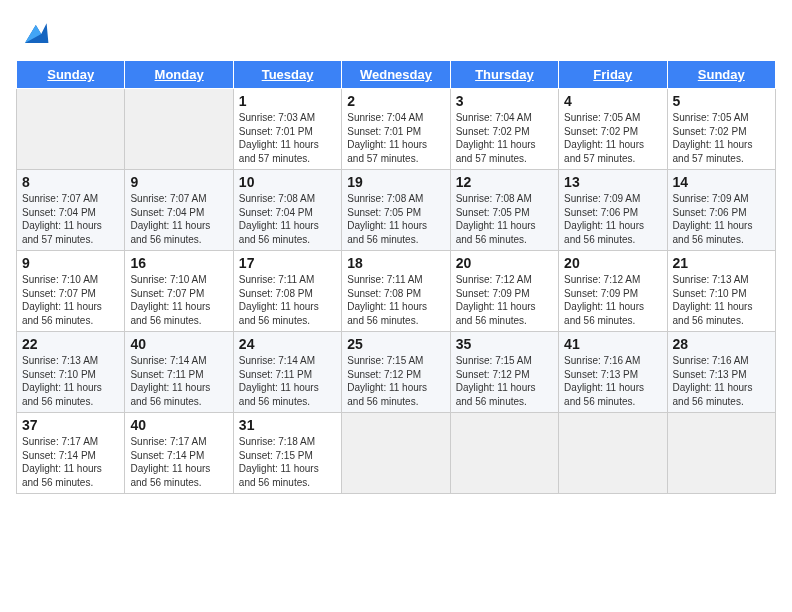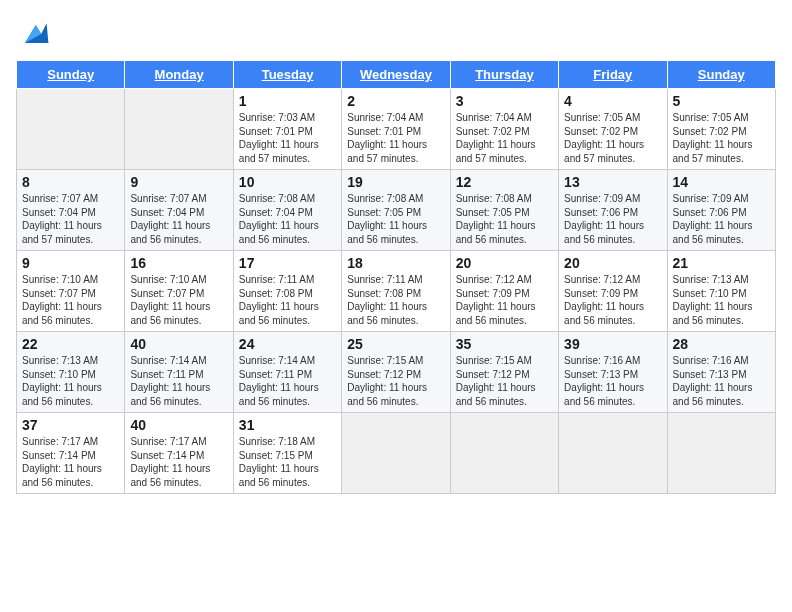--- a/index.html
+++ b/index.html
@@ -316,21 +316,21 @@
       </td>
         <td>
         <span class="day-num">35</span>
         <div class="day-info">
           Sunrise: 7:15 AM<br>
           Sunset: 7:12 PM<br>
           Daylight: 11 hours and 56 minutes.
         </div>
       </td>
         <td>
-        <span class="day-num">39</span>
+        <span class="day-num">41</span>
         <div class="day-info">
           Sunrise: 7:16 AM<br>
           Sunset: 7:13 PM<br>
           Daylight: 11 hours and 56 minutes.
         </div>
       </td>
         <td>
         <span class="day-num">28</span>
         <div class="day-info">
           Sunrise: 7:16 AM<br>

